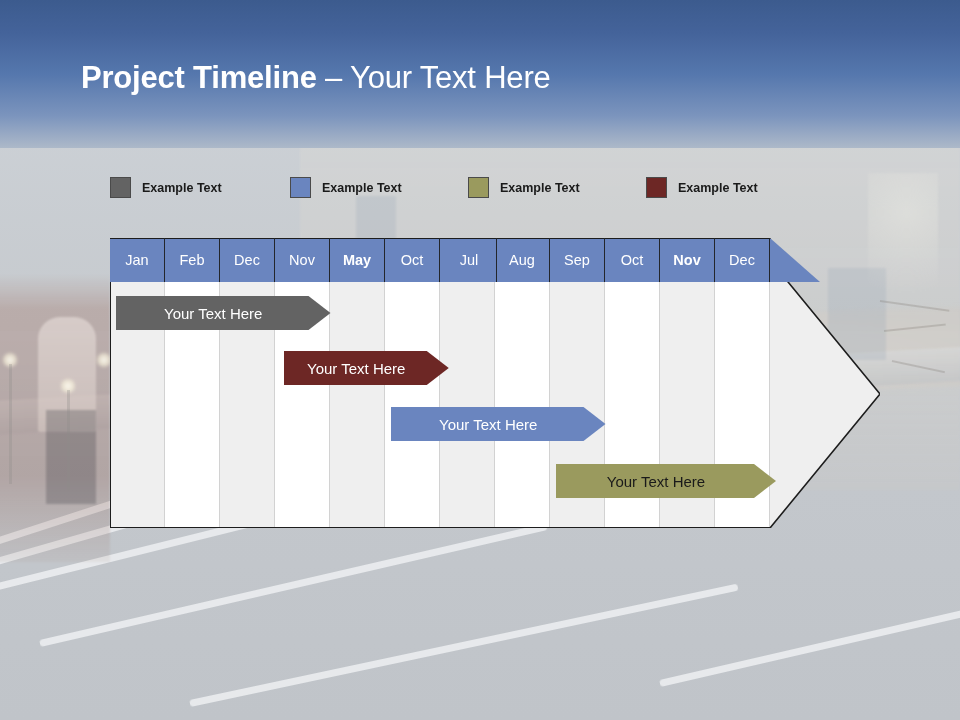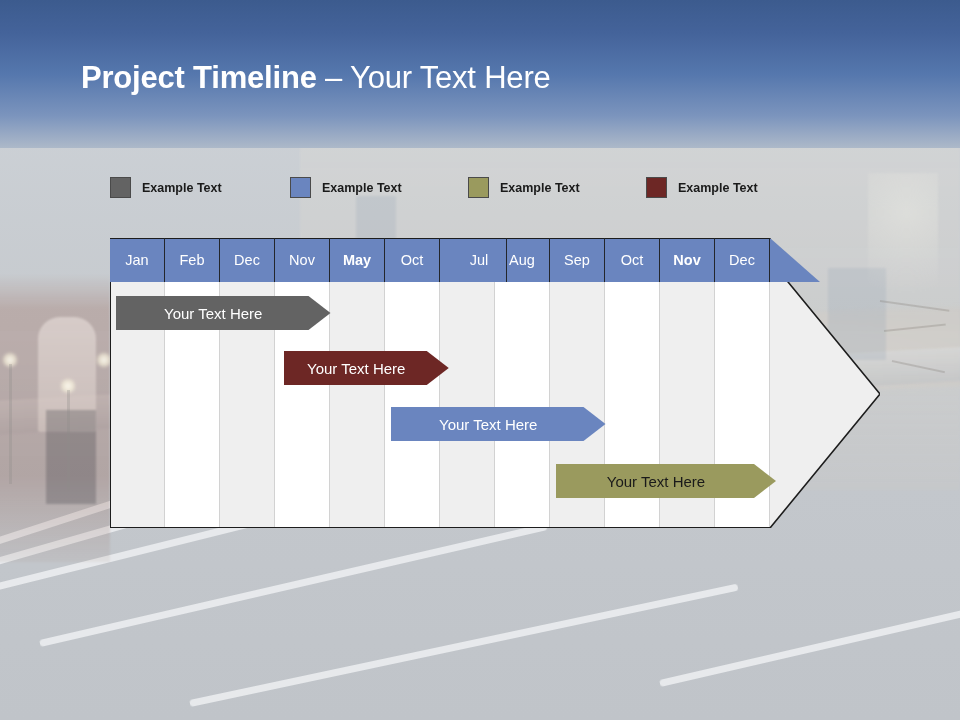--- a/index.html
+++ b/index.html
@@ -255,21 +255,21 @@
       <div class="grid-wrap"></div>
     <div class="hdr-row">
       <div class="hdr-blue"></div>
       <div class="hdr-tip"></div>
     <div class="hdr-cell" style="left: 0px; width: 55px;">Jan</div>
         <div class="hdr-cell" style="left: 55px; width: 55px;">Feb</div>
         <div class="hdr-cell" style="left: 110px; width: 55px;">Dec</div>
         <div class="hdr-cell" style="left: 165px; width: 55px;">Nov</div>
         <div class="hdr-cell" style="left: 220px; width: 55px; font-weight: bold;">May</div>
         <div class="hdr-cell" style="left: 275px; width: 55px;">Oct</div>
-        <div class="hdr-cell" style="left: 342px; width: 55px; text-align: right;">Jul</div>
+        <div class="hdr-cell" style="left: 332px; width: 55px; text-align: right;">Jul</div>
         <div class="hdr-cell" style="left: 385px; width: 55px;">Aug</div>
         <div class="hdr-cell" style="left: 440px; width: 55px;">Sep</div>
         <div class="hdr-cell" style="left: 495px; width: 55px;">Oct</div>
         <div class="hdr-cell" style="left: 550px; width: 55px; font-weight: bold;">Nov</div>
         <div class="hdr-cell" style="left: 605px; width: 55px;">Dec</div>
       </div>
   <div class="bar" style="left: 6px; top: 58px; width: 214.5px; color: rgb(255, 255, 255);">
         <div class="bar-shape" style="background: rgb(99, 99, 99);"></div>
         <span class="bar-label">Your  Text Here</span>
       </div>

